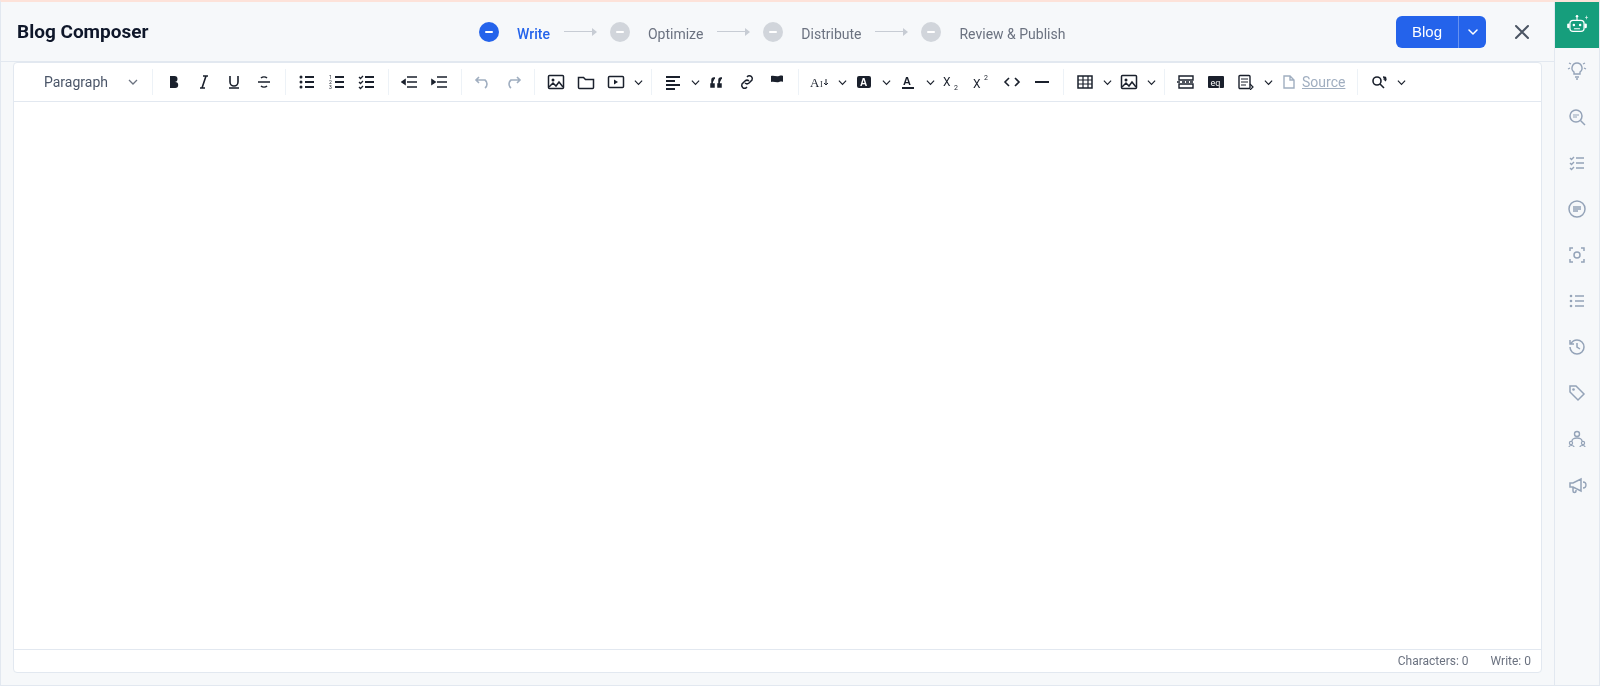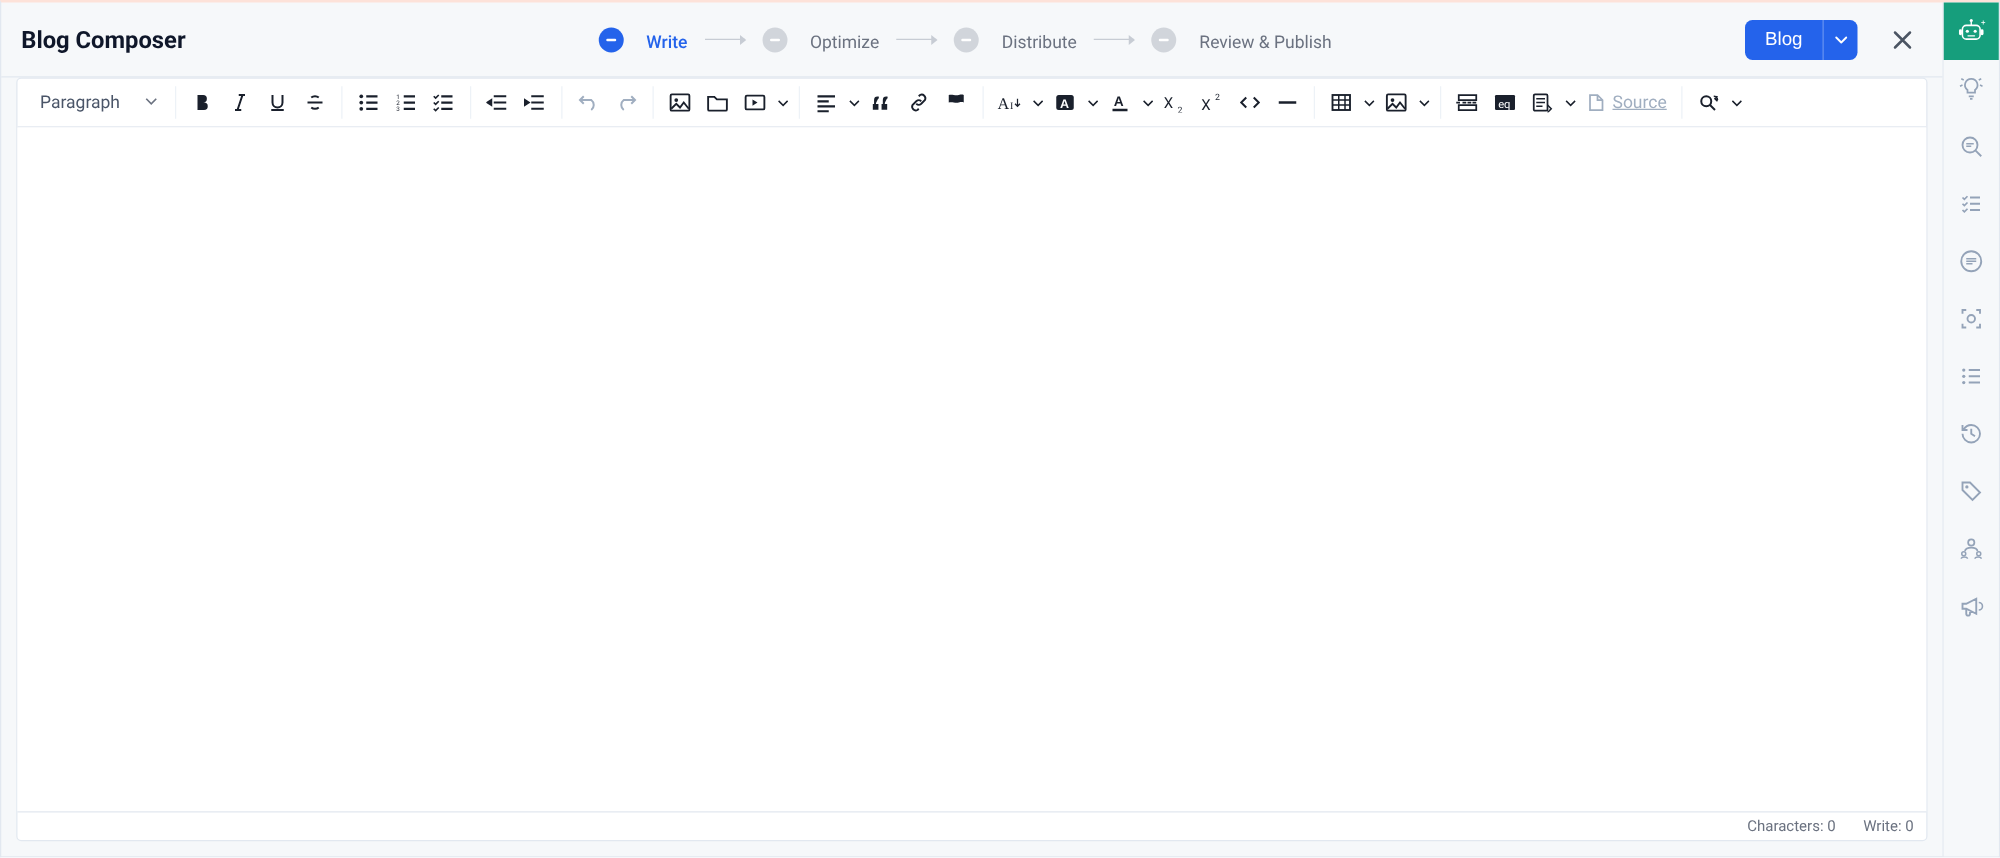--- a/index.html
+++ b/index.html
@@ -185,20 +185,21 @@
   .tbtn svg { display: block; }
   .para-select {
     display: flex; align-items: center;
     gap: 8px;
     font-size: 14px;
     color: #4a5568;
     padding: 4px 8px;
     cursor: pointer;
     min-width: 110px;
     justify-content: space-between;
+    margin-left: 12px;
   }
   .caret-down { color: #6b7280; }
   .mini-caret {
     width: 14px;
     display: inline-flex; align-items: center; justify-content: center;
   }
   .source-btn {
     display: inline-flex; align-items: center;
     gap: 5px;
     padding: 0 6px; height: 30px;

